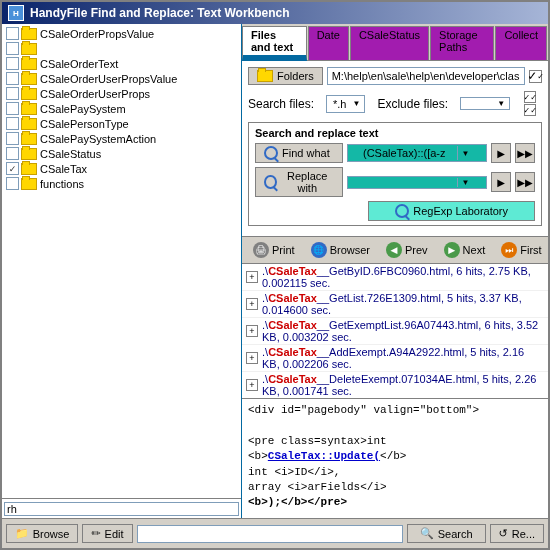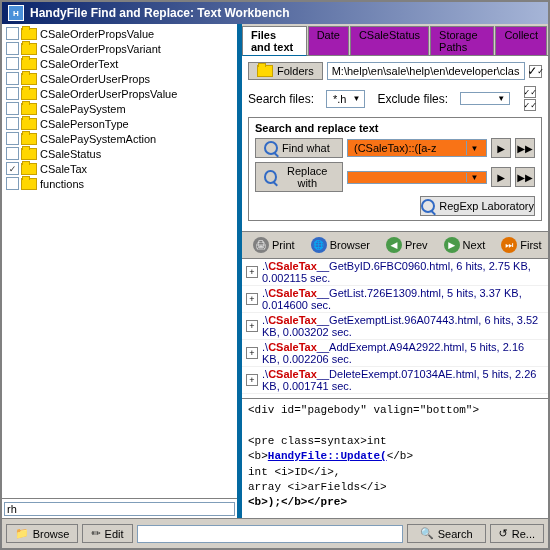--- a/index.html
+++ b/index.html
@@ -6,61 +6,61 @@
     body { font-family: 'Segoe UI', Tahoma, Geneva, Verdana, sans-serif; font-size: 12px; background: #d4d0c8; width: 550px; height: 550px; overflow: hidden; }
     
     .window { width: 550px; height: 550px; border: 2px solid #808080; display: flex; flex-direction: column; background: #d4d0c8; }
     
     .title-bar { background: linear-gradient(to right, #0a246a, #a6b5d7); color: white; padding: 3px 6px; font-size: 12px; font-weight: bold; display: flex; align-items: center; gap: 6px; height: 22px; flex-shrink: 0; }
     .title-icon { width: 16px; height: 16px; background: #4a90d9; border: 1px solid #fff; display: flex; align-items: center; justify-content: center; font-size: 8px; color: white; }
     
     .main-content { display: flex; flex: 1; overflow: hidden; }
     
     
-    .left-panel { width: 240px; background: white; border-right: 5px solid #0369a1; display: flex; flex-direction: column; flex-shrink: 0; }
+    .left-panel { width: 240px; background: white; border-right: 1px solid #0369a1; display: flex; flex-direction: column; flex-shrink: 0; }
     .tree-area { flex: 1; overflow-y: auto; overflow-x: hidden; padding: 2px; }
     .tree-item { display: flex; align-items: center; padding: 1px 2px; cursor: pointer; white-space: nowrap; font-size: 11px; }
     .checkbox { width: 13px; height: 13px; border: 1px solid #7f9db9; background: white; margin-right: 2px; display: flex; align-items: center; justify-content: center; font-size: 9px; flex-shrink: 0; }
     .checkbox.checked::after { content: '✓'; color: #333; }
     .folder-icon { width: 16px; height: 12px; background: #ffd700; border: 1px solid #c8a000; margin-right: 3px; flex-shrink: 0; position: relative; }
     .folder-icon::before { content: ''; position: absolute; top: -3px; left: 0; width: 6px; height: 3px; background: #ffd700; border: 1px solid #c8a000; border-bottom: none; }
     .tree-search { height: 20px; border-top: 1px solid #808080; display: flex; align-items: center; padding: 2px; }
     .tree-search input { width: 100%; border: 1px solid #7f9db9; font-size: 11px; padding: 1px 2px; }
     
     
     .right-panel { flex: 1; display: flex; flex-direction: column; overflow: hidden; }
     
     
     .tabs { display: flex; background: #d4d0c8; border-bottom: 1px solid #808080; padding-top: 2px; flex-shrink: 0; }
     .tab { padding: 2px 8px; font-size: 11px; cursor: pointer; border: 1px solid #808080; border-bottom: none; margin-right: 1px; background: #a21caf; }
-    .tab.active { background: white; font-weight: bold; border-bottom: 1px solid #0369a1; margin-bottom: -1px; z-index: 1; }
+    .tab.active { background: white; font-weight: bold; border-bottom: 6px solid #0369a1; margin-bottom: -1px; z-index: 1; }
     
     
     .files-panel { background: white; padding: 6px; border-bottom: 1px solid #808080; flex-shrink: 0; }
     .folder-row { display: flex; align-items: center; gap: 4px; margin-bottom: 6px; }
     .folder-btn { display: flex; align-items: center; gap: 4px; padding: 2px 8px; background: #d4d0c8; border: 1px solid #808080; cursor: pointer; font-size: 11px; }
     .folder-btn-icon { width: 16px; height: 12px; background: #ffd700; border: 1px solid #c8a000; position: relative; flex-shrink: 0; }
     .folder-btn-icon::before { content: ''; position: absolute; top: -3px; left: 0; width: 6px; height: 3px; background: #ffd700; border: 1px solid #c8a000; border-bottom: none; }
     .path-input { flex: 1; border: 1px solid #7f9db9; padding: 2px 4px; font-size: 11px; }
     
     .search-files-row { display: flex; align-items: center; gap: 12px; margin-bottom: 6px; }
     .small-combo { border: 1px solid #7f9db9; padding: 1px 2px; font-size: 11px; background: white; display: flex; align-items: center; }
     
     .search-replace-group { border: 1px solid #808080; padding: 4px 6px; margin-bottom: 4px; }
     .group-title { font-weight: bold; font-size: 11px; margin-bottom: 4px; }
     .find-row { display: flex; align-items: center; gap: 4px; margin-bottom: 4px; }
     .find-btn { display: flex; align-items: center; gap: 4px; padding: 2px 8px; background: #d4d0c8; border: 1px solid #808080; cursor: pointer; font-size: 11px; width: 88px; flex-shrink: 0; }
     .find-icon { width: 14px; height: 14px; border: 2px solid #316ac5; border-radius: 50%; position: relative; }
     .find-icon::after { content: ''; position: absolute; bottom: -3px; right: -3px; width: 5px; height: 2px; background: #316ac5; transform: rotate(45deg); }
-    .find-combo { flex: 1; border: 1px solid #7f9db9; padding: 1px 4px; font-size: 11px; background: #f97316; display: flex; align-items: center; }
+    .find-combo { flex: 1; border: 1px solid #7f9db9; padding: 1px 13px; font-size: 11px; background: #14b8a6; display: flex; align-items: center; }
     .combo-text { flex: 1; font-size: 11px; padding: 0 2px; }
     .combo-arrow { width: 16px; border-left: 1px solid #7f9db9; display: flex; align-items: center; justify-content: center; font-size: 8px; cursor: pointer; align-self: stretch; }
     .action-btn { width: 20px; height: 20px; background: #d4d0c8; border: 1px solid #808080; display: flex; align-items: center; justify-content: center; font-size: 10px; cursor: pointer; flex-shrink: 0; }
     
-    .regexp-btn { display: flex; align-items: center; gap: 4px; padding: 2px 0; background: #e5e5e5; border: 1px solid #808080; cursor: pointer; font-size: 11px; margin-left: auto; }
+    .regexp-btn { display: flex; align-items: center; gap: 4px; padding: 2px 26px; background: #5eead4; border: 1px solid #808080; cursor: pointer; font-size: 11px; margin-left: auto; }
     
     
     .toolbar { display: flex; align-items: center; padding: 2px 4px; background: #d4d0c8; border-bottom: 1px solid #808080; gap: 2px; flex-shrink: 0; }
     .tool-btn { display: flex; align-items: center; gap: 3px; padding: 2px 6px; background: #d4d0c8; border: 1px solid transparent; cursor: pointer; font-size: 11px; white-space: nowrap; }
     .tool-icon-circle { width: 16px; height: 16px; border-radius: 50%; display: flex; align-items: center; justify-content: center; font-size: 9px; color: white; flex-shrink: 0; }
     .icon-green { background: #4a9a4a; }
     .icon-blue { background: #316ac5; }
     .icon-orange { background: #e07000; }
     .icon-gray { background: #808080; }
     
@@ -107,36 +107,35 @@
       <div class="tree-area">
 
         <div class="tree-item">
           <div class="checkbox"></div>
           <div class="folder-icon"></div>
           <span>CSaleOrderPropsValue</span>
         </div>
         <div class="tree-item">
           <div class="checkbox"></div>
           <div class="folder-icon"></div>
-          <span>CSaleOrderPropsVariant</span>
         </div>
         <div class="tree-item">
           <div class="checkbox"></div>
           <div class="folder-icon"></div>
           <span>CSaleOrderText</span>
         </div>
         <div class="tree-item">
           <div class="checkbox"></div>
           <div class="folder-icon"></div>
+          <span>CSaleOrderUserPropsValue</span>
+        </div>
+        <div class="tree-item">
+          <div class="checkbox"></div>
+          <div class="folder-icon"></div>
           <span>CSaleOrderUserProps</span>
-        </div>
-        <div class="tree-item">
-          <div class="checkbox"></div>
-          <div class="folder-icon"></div>
-          <span>CSaleOrderUserPropsValue</span>
         </div>
         <div class="tree-item">
           <div class="checkbox"></div>
           <div class="folder-icon"></div>
           <span>CSalePaySystem</span>
         </div>
         <div class="tree-item">
           <div class="checkbox"></div>
           <div class="folder-icon"></div>
           <span>CSalePersonType</span>
@@ -290,21 +289,21 @@
         <div class="result-item">
           <div class="expand-btn">+</div>
           <span class="result-text">.\<span class="highlight">CSaleTax</span>__DeleteExempt.071034AE.html, 5 hits, 2.26 KB, 0.001741 sec.</span>
         </div>
       </div>
 
       <div class="code-area">
         <div class="code-line">&lt;div id="pagebody" valign="bottom"&gt;</div>
         <div class="code-line">&nbsp;</div>
         <div class="code-line">&lt;pre class=syntax&gt;int</div>
-        <div class="code-line">&lt;b&gt;<span class="code-link">HandyFile::Update(</span>&lt;/b&gt;</div>
+        <div class="code-line">&lt;b&gt;<span class="code-link">CSaleTax::Update(</span>&lt;/b&gt;</div>
         <div class="code-line">int &lt;i&gt;ID&lt;/i&gt;,</div>
         <div class="code-line">array &lt;i&gt;arFields&lt;/i&gt;</div>
         <div class="code-line"><span class="code-bold">&lt;b&gt;);&lt;/b&gt;&lt;/pre&gt;</span></div>
         <div class="code-line">&nbsp;</div>
 
       </div>
     </div>
   </div>
 
   <div class="bottom-bar">

